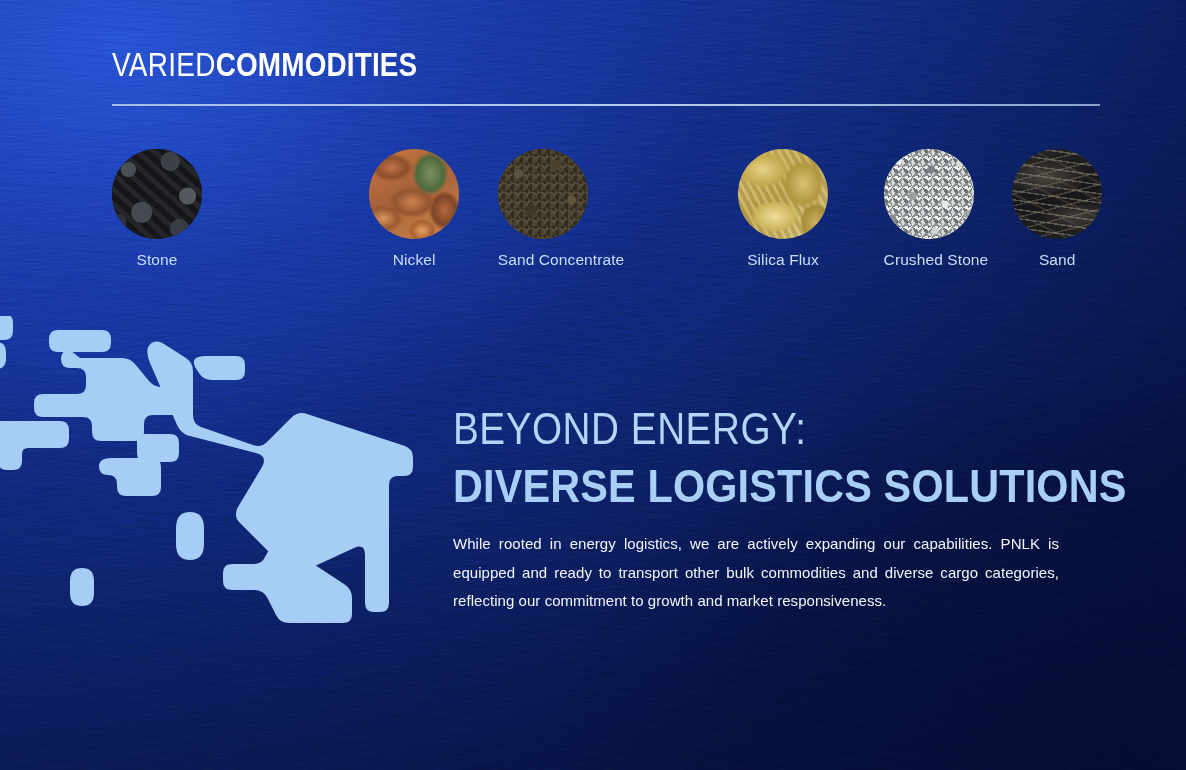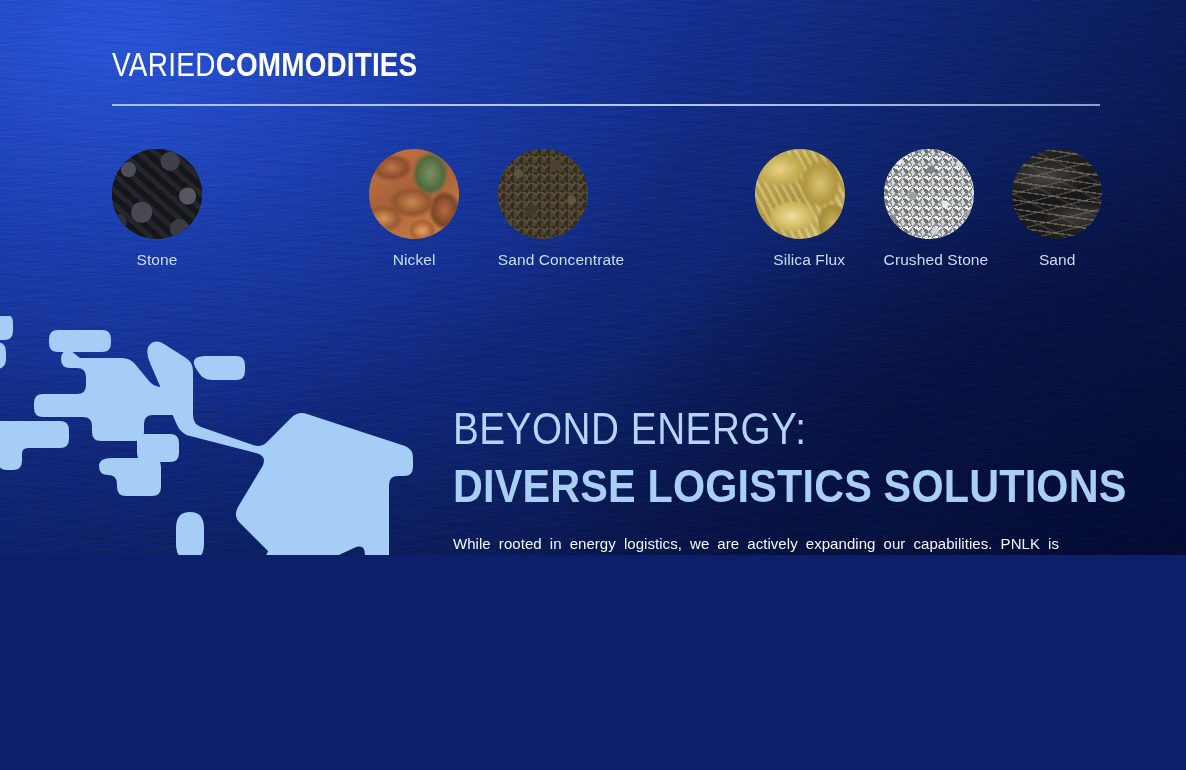--- a/index.html
+++ b/index.html
@@ -2,21 +2,21 @@
 <html><head>
 <meta charset="utf-8">
 <style>
   html,body{margin:0;padding:0;}
   body{
     width:1186px;height:770px;overflow:hidden;
     font-family:"Liberation Sans", sans-serif;
     background:#0b1f6b;
   }
   .stage{
-    position:relative;width:1186px;height:555px;overflow:hidden;
+    position:relative;width:1186px;height:770px;overflow:hidden;
     background:
       radial-gradient(ellipse 900px 620px at 10% 6%, rgba(40,84,214,0.95) 0%, rgba(27,60,174,0.72) 36%, rgba(16,38,130,0.25) 66%, rgba(10,24,88,0) 84%),
       radial-gradient(ellipse 760px 520px at 96% 100%, #050f3e 0%, #071447 38%, rgba(9,24,86,0) 78%),
       linear-gradient(152deg, #1f47c4 0%, #17379e 22%, #102a7e 44%, #0c1f63 66%, #081448 86%, #050e36 100%);
   }
   
   .waves{
     position:absolute;inset:0;pointer-events:none;
     background-image:
       repeating-linear-gradient(178deg, rgba(255,255,255,0.055) 0px, rgba(255,255,255,0.055) 1px, rgba(0,0,0,0) 1px, rgba(0,0,0,0) 4px),
@@ -199,21 +199,21 @@
           <div class="tex tex-nickel"></div>
         </div>
         <div class="commod-label">Nickel</div>
       </div>
       <div class="commod" style="left: 385.8px;">
         <div class="disc">
           <div class="tex tex-zinc"></div>
         </div>
         <div class="commod-label">Sand Concentrate</div>
       </div>
-      <div class="commod" style="left: 643px; text-align: right;">
+      <div class="commod" style="left: 626px;">
         <div class="disc">
           <div class="tex tex-silica"></div>
         </div>
         <div class="commod-label">Silica Flux</div>
       </div>
       <div class="commod" style="left: 771.6px;">
         <div class="disc">
           <div class="tex tex-stone"></div>
         </div>
         <div class="commod-label">Crushed Stone</div>

